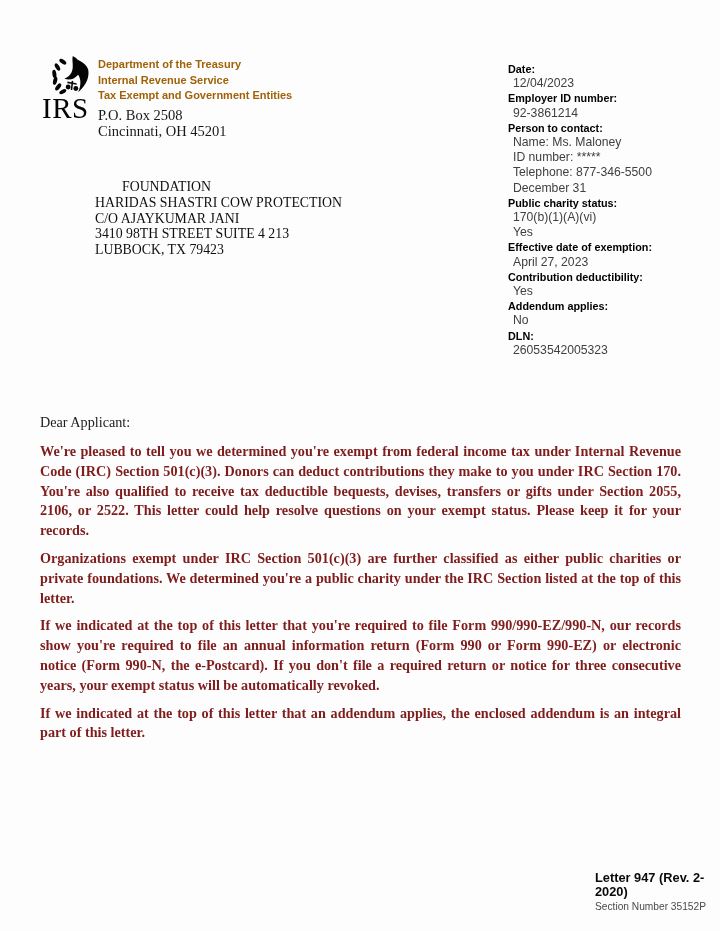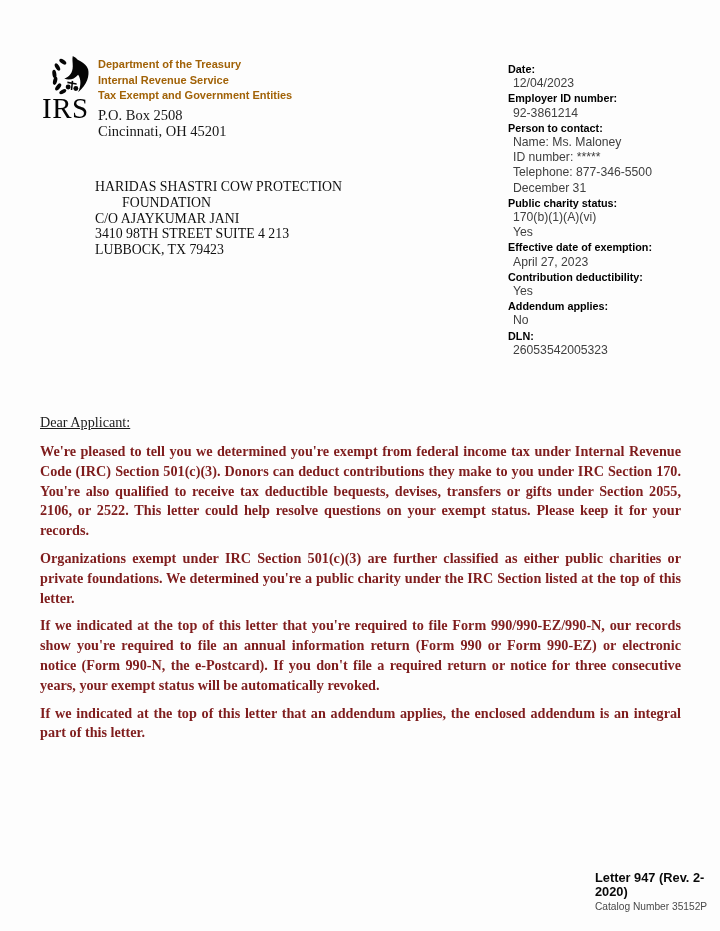--- a/index.html
+++ b/index.html
@@ -30,21 +30,21 @@
     margin-left:32px;
   }
   .info-label { font-weight:bold; font-size:10.8px; line-height:14.2px; color:#000; }
   .info-value { font-size:12.2px; line-height:15.2px; padding-left:5px; color:#404040; }
   
   .recipient { position:absolute; left:95px; top:179px; }
   .recipient-line { font-size:13.8px; line-height:15.8px; color:#101010; }
   .recipient-line.indent { padding-left:27px; }
   
   .letter-body { position:absolute; left:40px; top:413px; width:641px; }
-  .salutation { font-size:14.2px; line-height:19px; margin-bottom:10px;text-decoration:underline; }
+  .salutation { font-size:14.2px; line-height:19px; margin-bottom:10px; }
   .letter-body p {
     font-size:14.2px; line-height:19.8px; margin-bottom:8px;
     text-align:justify; color:#7f1d1d;font-weight:bold;
   }
   
   .footer { position:absolute; left:547px; top:871px; font-family:"Liberation Sans", sans-serif;margin-left:48px; }
   .footer-letter { font-weight:bold; font-size:12.8px; line-height:14px; color:#090909; }
   .footer-catalog { font-size:10.2px; line-height:12px; color:#4a4a4a; margin-top:2px; }
 </style>
 </head>
@@ -123,33 +123,33 @@
       <div class="info-label">Addendum applies:</div>
       <div class="info-value">No</div>
     </div>
     <div class="info-item">
       <div class="info-label">DLN:</div>
       <div class="info-value">26053542005323</div>
     </div>
   </div>
 
   <div class="recipient">
+    <div class="recipient-line indent">FOUNDATION</div>
     <div class="recipient-line">HARIDAS SHASTRI COW PROTECTION</div>
-    <div class="recipient-line indent">FOUNDATION</div>
     <div class="recipient-line">C/O AJAYKUMAR JANI</div>
     <div class="recipient-line">3410 98TH STREET SUITE 4 213</div>
     <div class="recipient-line">LUBBOCK, TX 79423</div>
   </div>
 
   <div class="letter-body">
     <div class="salutation">Dear Applicant:</div>
     <p>We're pleased to tell you we determined you're exempt from federal income tax under Internal Revenue Code (IRC) Section 501(c)(3). Donors can deduct contributions they make to you under IRC Section 170. You're also qualified to receive tax deductible bequests, devises, transfers or gifts under Section 2055, 2106, or 2522. This letter could help resolve questions on your exempt status. Please keep it for your records.</p>
     <p>Organizations exempt under IRC Section 501(c)(3) are further classified as either public charities or private foundations. We determined you're a public charity under the IRC Section listed at the top of this letter.</p>
     <p>If we indicated at the top of this letter that you're required to file Form 990/990-EZ/990-N, our records show you're required to file an annual information return (Form 990 or Form 990-EZ) or electronic notice (Form 990-N, the e-Postcard). If you don't file a required return or notice for three consecutive years, your exempt status will be automatically revoked.</p>
     <p>If we indicated at the top of this letter that an addendum applies, the enclosed addendum is an integral part of this letter.</p>
   </div>
 
   <div class="footer">
     <div class="footer-letter">Letter 947 (Rev. 2-2020)</div>
-    <div class="footer-catalog">Catalog Number 35152P</div>
+    <div class="footer-catalog">Section Number 35152P</div>
   </div>
 
 </div>
 
 </body></html>

